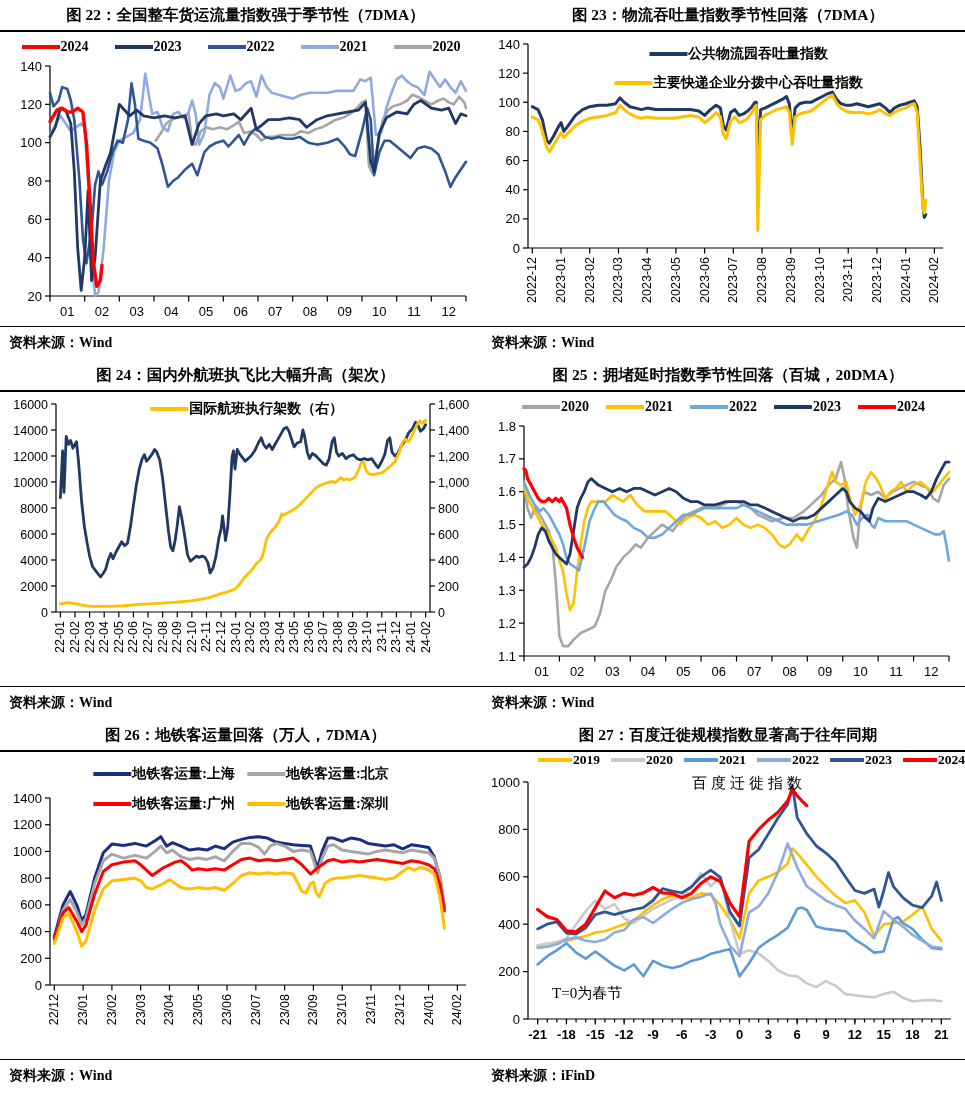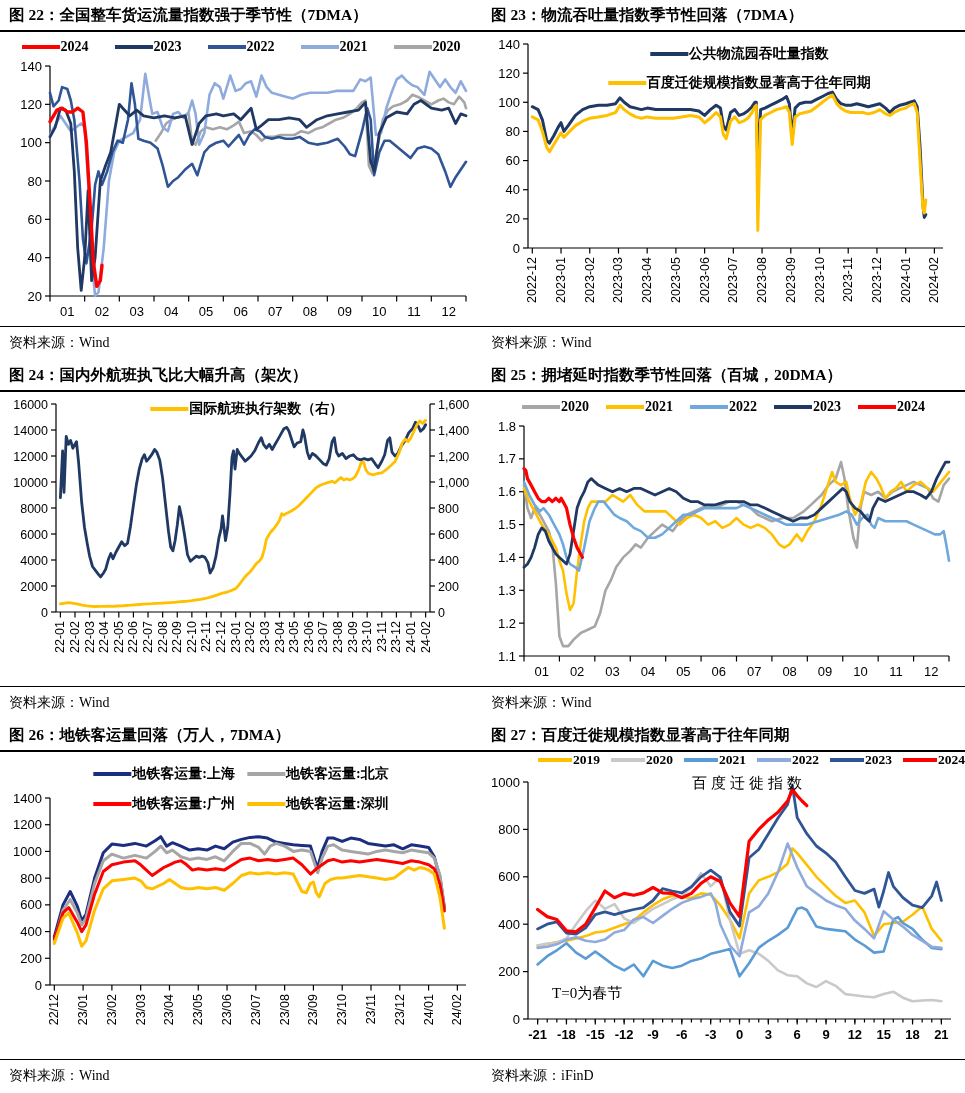--- a/index.html
+++ b/index.html
@@ -1,24 +1,24 @@
 <!DOCTYPE html>
 <html><head>
 <meta charset="utf-8">
 <style>
   html,body{margin:0;padding:0;background:#fff;}
   body{width:965px;height:1093px;overflow:hidden;font-family:"Liberation Serif",serif;color:#000;}
   .page{display:grid;grid-template-columns:482px 483px;grid-template-rows:360px 360px 373px;}
   .panel{position:relative;box-sizing:border-box;display:flex;flex-direction:column;}
   .panel-title{box-sizing:border-box;height:32px;line-height:30px;border-bottom:2.5px solid #000;
-    font-weight:bold;font-size:15.5px;padding-left:9px;white-space:nowrap;font-family:"Liberation Serif",serif;}
+    font-weight:bold;font-size:15.5px;padding-left:9px;white-space:nowrap;font-family:"Liberation Serif",serif;text-align:center;}
   .chart-wrap{position:relative;flex:1;}
   .chart-wrap svg{position:absolute;left:0;top:0;width:100%;height:100%;}
   .panel-footer{box-sizing:border-box;height:34px;border-top:1.5px solid #000;
-    font-weight:normal;font-size:14px;padding:7px 0 0 9px;font-family:"Liberation Serif",serif;}
+    font-weight:bold;font-size:14px;padding:7px 0 0 9px;font-family:"Liberation Serif",serif;}
   .legend{position:absolute;left:0;right:0;display:flex;z-index:2;pointer-events:none;}
   .legend-item{display:flex;align-items:center;gap:1px;font-weight:bold;font-size:14px;
     font-family:"Liberation Serif",serif;white-space:nowrap;}
   .swatch{width:38px;height:4px;flex:0 0 auto;}
   #legend-0{top:7px;justify-content:center;gap:26px;}
   #legend-1{top:13px;flex-direction:column;align-items:center;gap:11px;left:50%;right:auto;transform:translateX(-44%);}
   #legend-2{top:8px;flex-direction:column;align-items:flex-start;gap:13px;left:50%;right:auto;transform:translateX(-47%);}
   #legend-3{top:7px;justify-content:center;gap:17px;}
   #legend-4{top:13px;display:grid;grid-template-columns:auto auto;column-gap:12px;row-gap:12px;left:50%;right:auto;transform:translateX(-50%);}
   #legend-5{top:0px;justify-content:flex-end;gap:11px;}
@@ -114,21 +114,21 @@
   <section class="panel">
     <div class="panel-title">图 23：物流吞吐量指数季节性回落（7DMA）</div>
     <div class="chart-wrap">
       <div class="legend" id="legend-1">
           <div class="legend-item">
             <span class="swatch" style="background: rgb(31, 56, 100);"></span>
             <span>公共物流园吞吐量指数</span>
           </div>
           <div class="legend-item">
             <span class="swatch" style="background: rgb(255, 192, 0);"></span>
-            <span>百度迁徙规模指数显著高于往年同期</span>
+            <span>主要快递企业分拨中心吞吐量指数</span>
           </div>
         </div>
       <svg id="chart-1" viewBox="0 0 483 294" preserveAspectRatio="none">
           <g stroke="#000" stroke-width="1.2">
             <line x1="46" y1="12" x2="46" y2="216"></line>
             <line x1="46" y1="216" x2="461" y2="216"></line>
             <line x1="41" y1="216" x2="46" y2="216"></line>
             <line x1="41" y1="186.85714285714286" x2="46" y2="186.85714285714286"></line>
             <line x1="41" y1="157.71428571428572" x2="46" y2="157.71428571428572"></line>
             <line x1="41" y1="128.57142857142856" x2="46" y2="128.57142857142856"></line>

